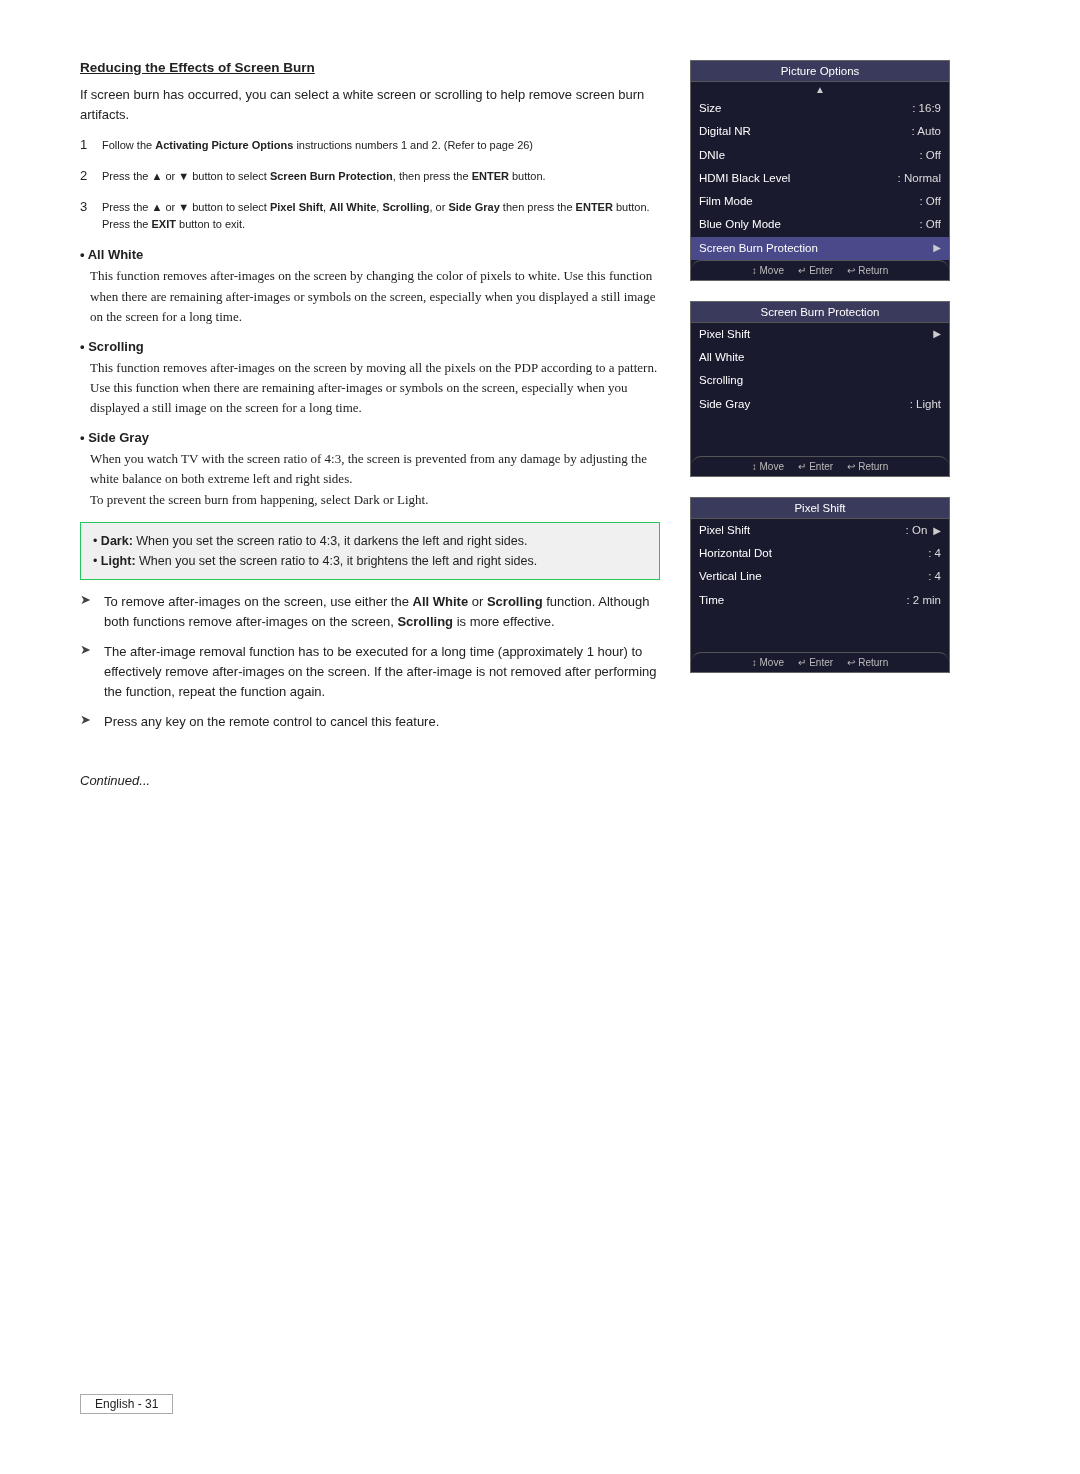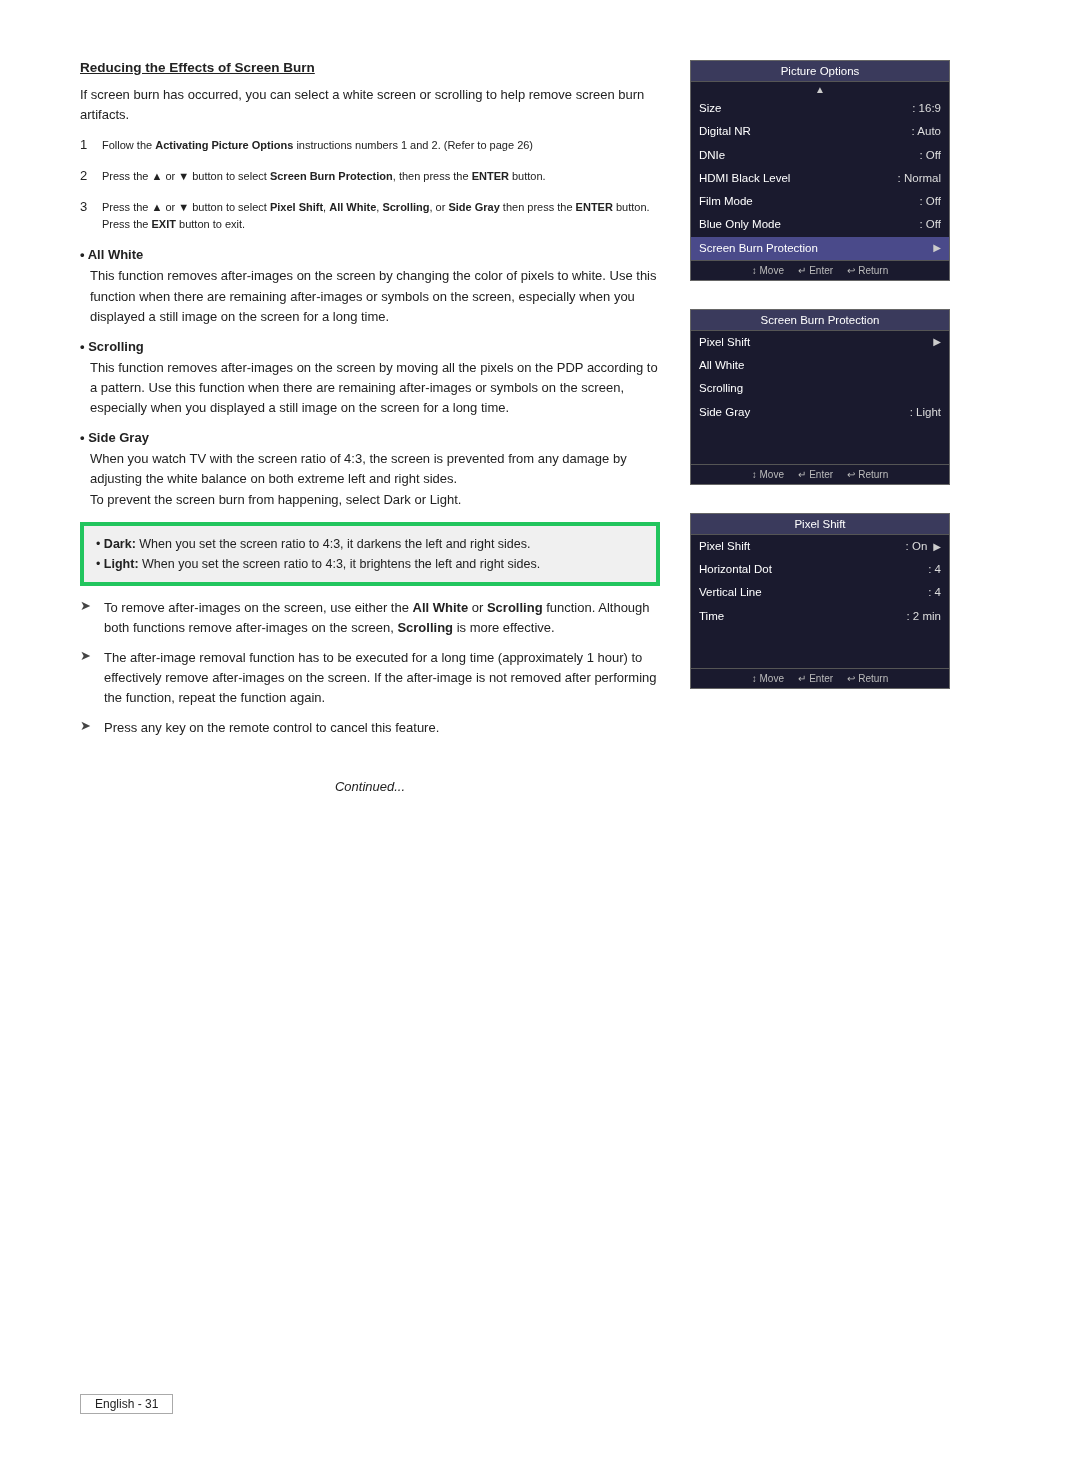--- a/index.html
+++ b/index.html
@@ -27,21 +27,21 @@
     }
     .left-col {
       flex: 1;
       max-width: 580px;
     }
     .right-col {
       width: 260px;
       flex-shrink: 0;
       display: flex;
       flex-direction: column;
-      gap: 28px;
+      gap: 20px;
     }
     .section-heading {
       font-size: 13.5px;
       font-weight: bold;
       text-decoration: underline;
       margin-bottom: 10px;
     }
     .intro-text {
       font-size: 13px;
       line-height: 1.55;
@@ -69,24 +69,25 @@
       margin-bottom: 4px;
     }
     .sub-heading::before {
       content: "• ";
     }
     .sub-text {
       font-size: 13px;
       line-height: 1.55;
       margin-left: 10px;
       margin-bottom: 10px;
+      font-family: Liberation Serif, serif;
     }
     .note-box {
       background: #f0f0f0;
-      border: 4px solid #22c55e;
+      border: 1px solid #22c55e;
       padding: 8px 12px;
       margin: 12px 0;
       font-size: 12.5px;
       line-height: 1.6;
     }
     .arrow-item {
       display: flex;
       gap: 8px;
       margin-bottom: 10px;
       align-items: flex-start;
@@ -94,21 +95,20 @@
     .arrow-sym {
       font-size: 13px;
       min-width: 16px;
       color: #444;
     }
     .arrow-text {
       font-size: 13px;
       line-height: 1.55;
     }
     .continued {
-      text-align: center;
       font-style: italic;
       font-size: 13px;
       margin-top: 40px;
       margin-bottom: 20px;
     }
     .page-footer {
       text-align: left;
       font-size: 12px;
       margin-top: auto;
       padding-top: 20px;
@@ -159,20 +159,21 @@
       font-size: 10px;
     }
     .menu-footer {
       display: flex;
       justify-content: center;
       gap: 14px;
       padding: 4px 6px;
       border-top: 1px solid #555;
       font-size: 10px;
       color: #bbb;
+      border-radius: 10px;
     }
     .menu-footer span {
       display: flex;
       align-items: center;
       gap: 3px;
     }
     b { font-weight: bold; }
   </style>
 </head>
 <body>

